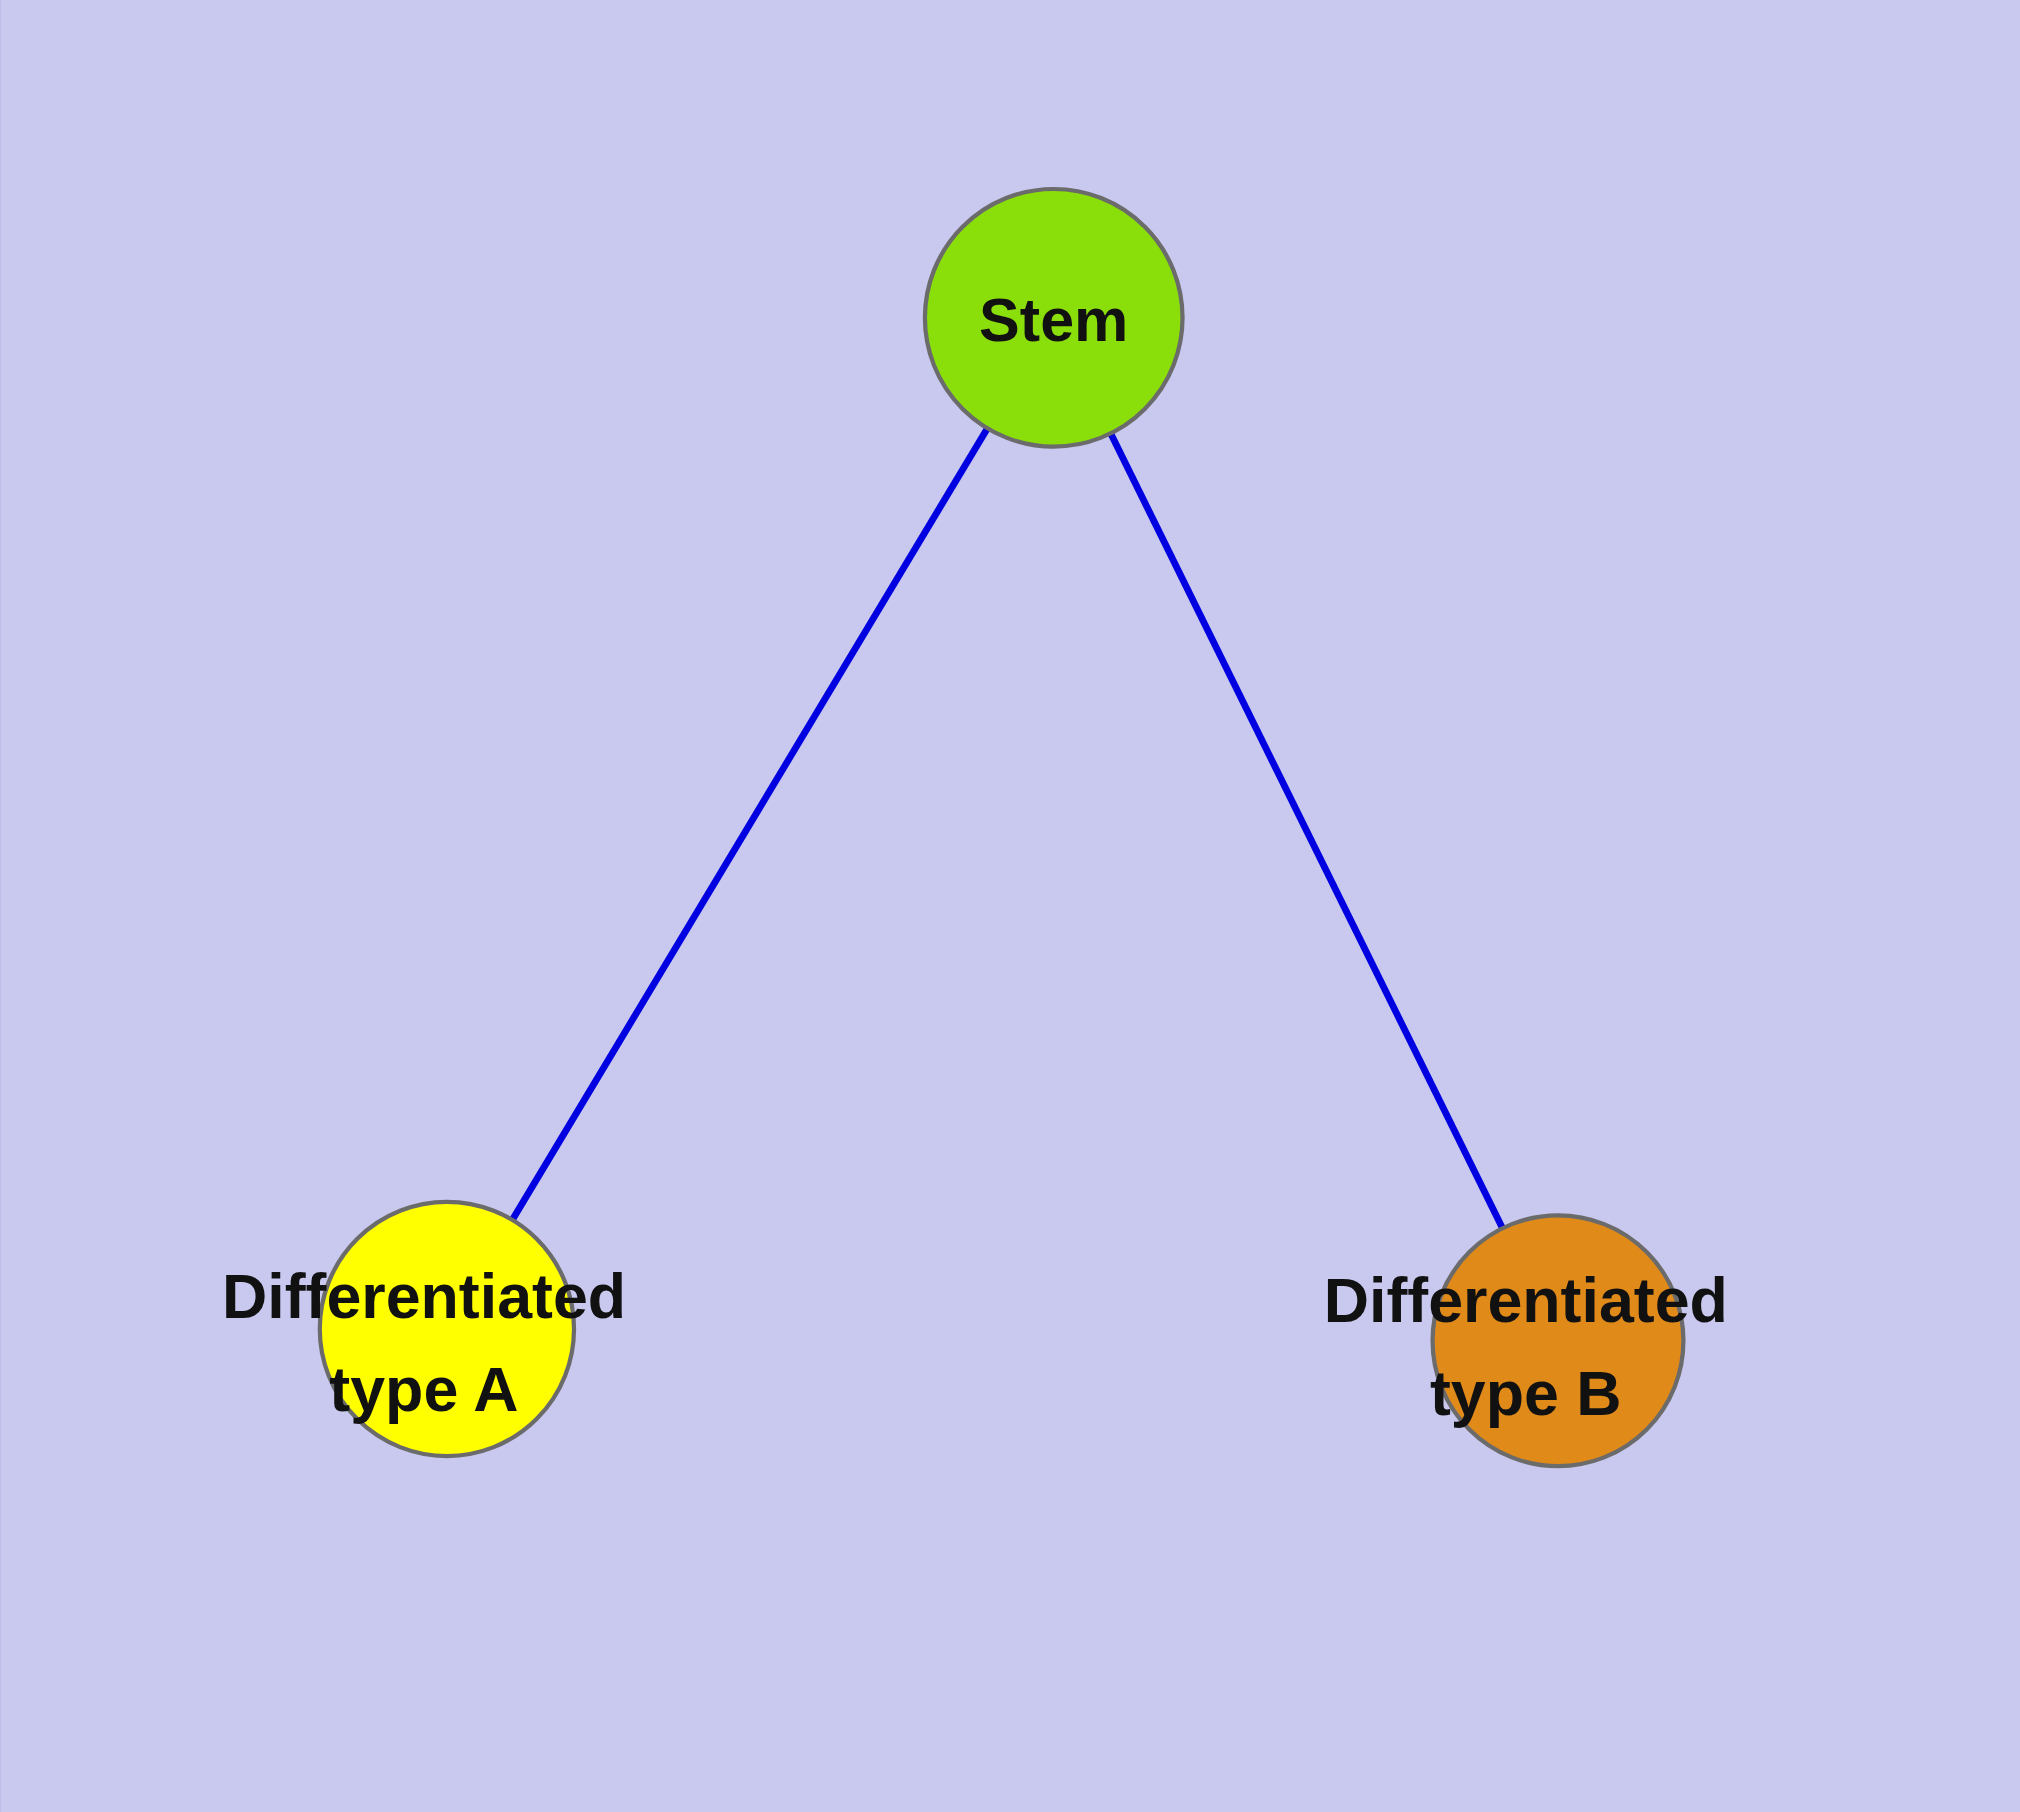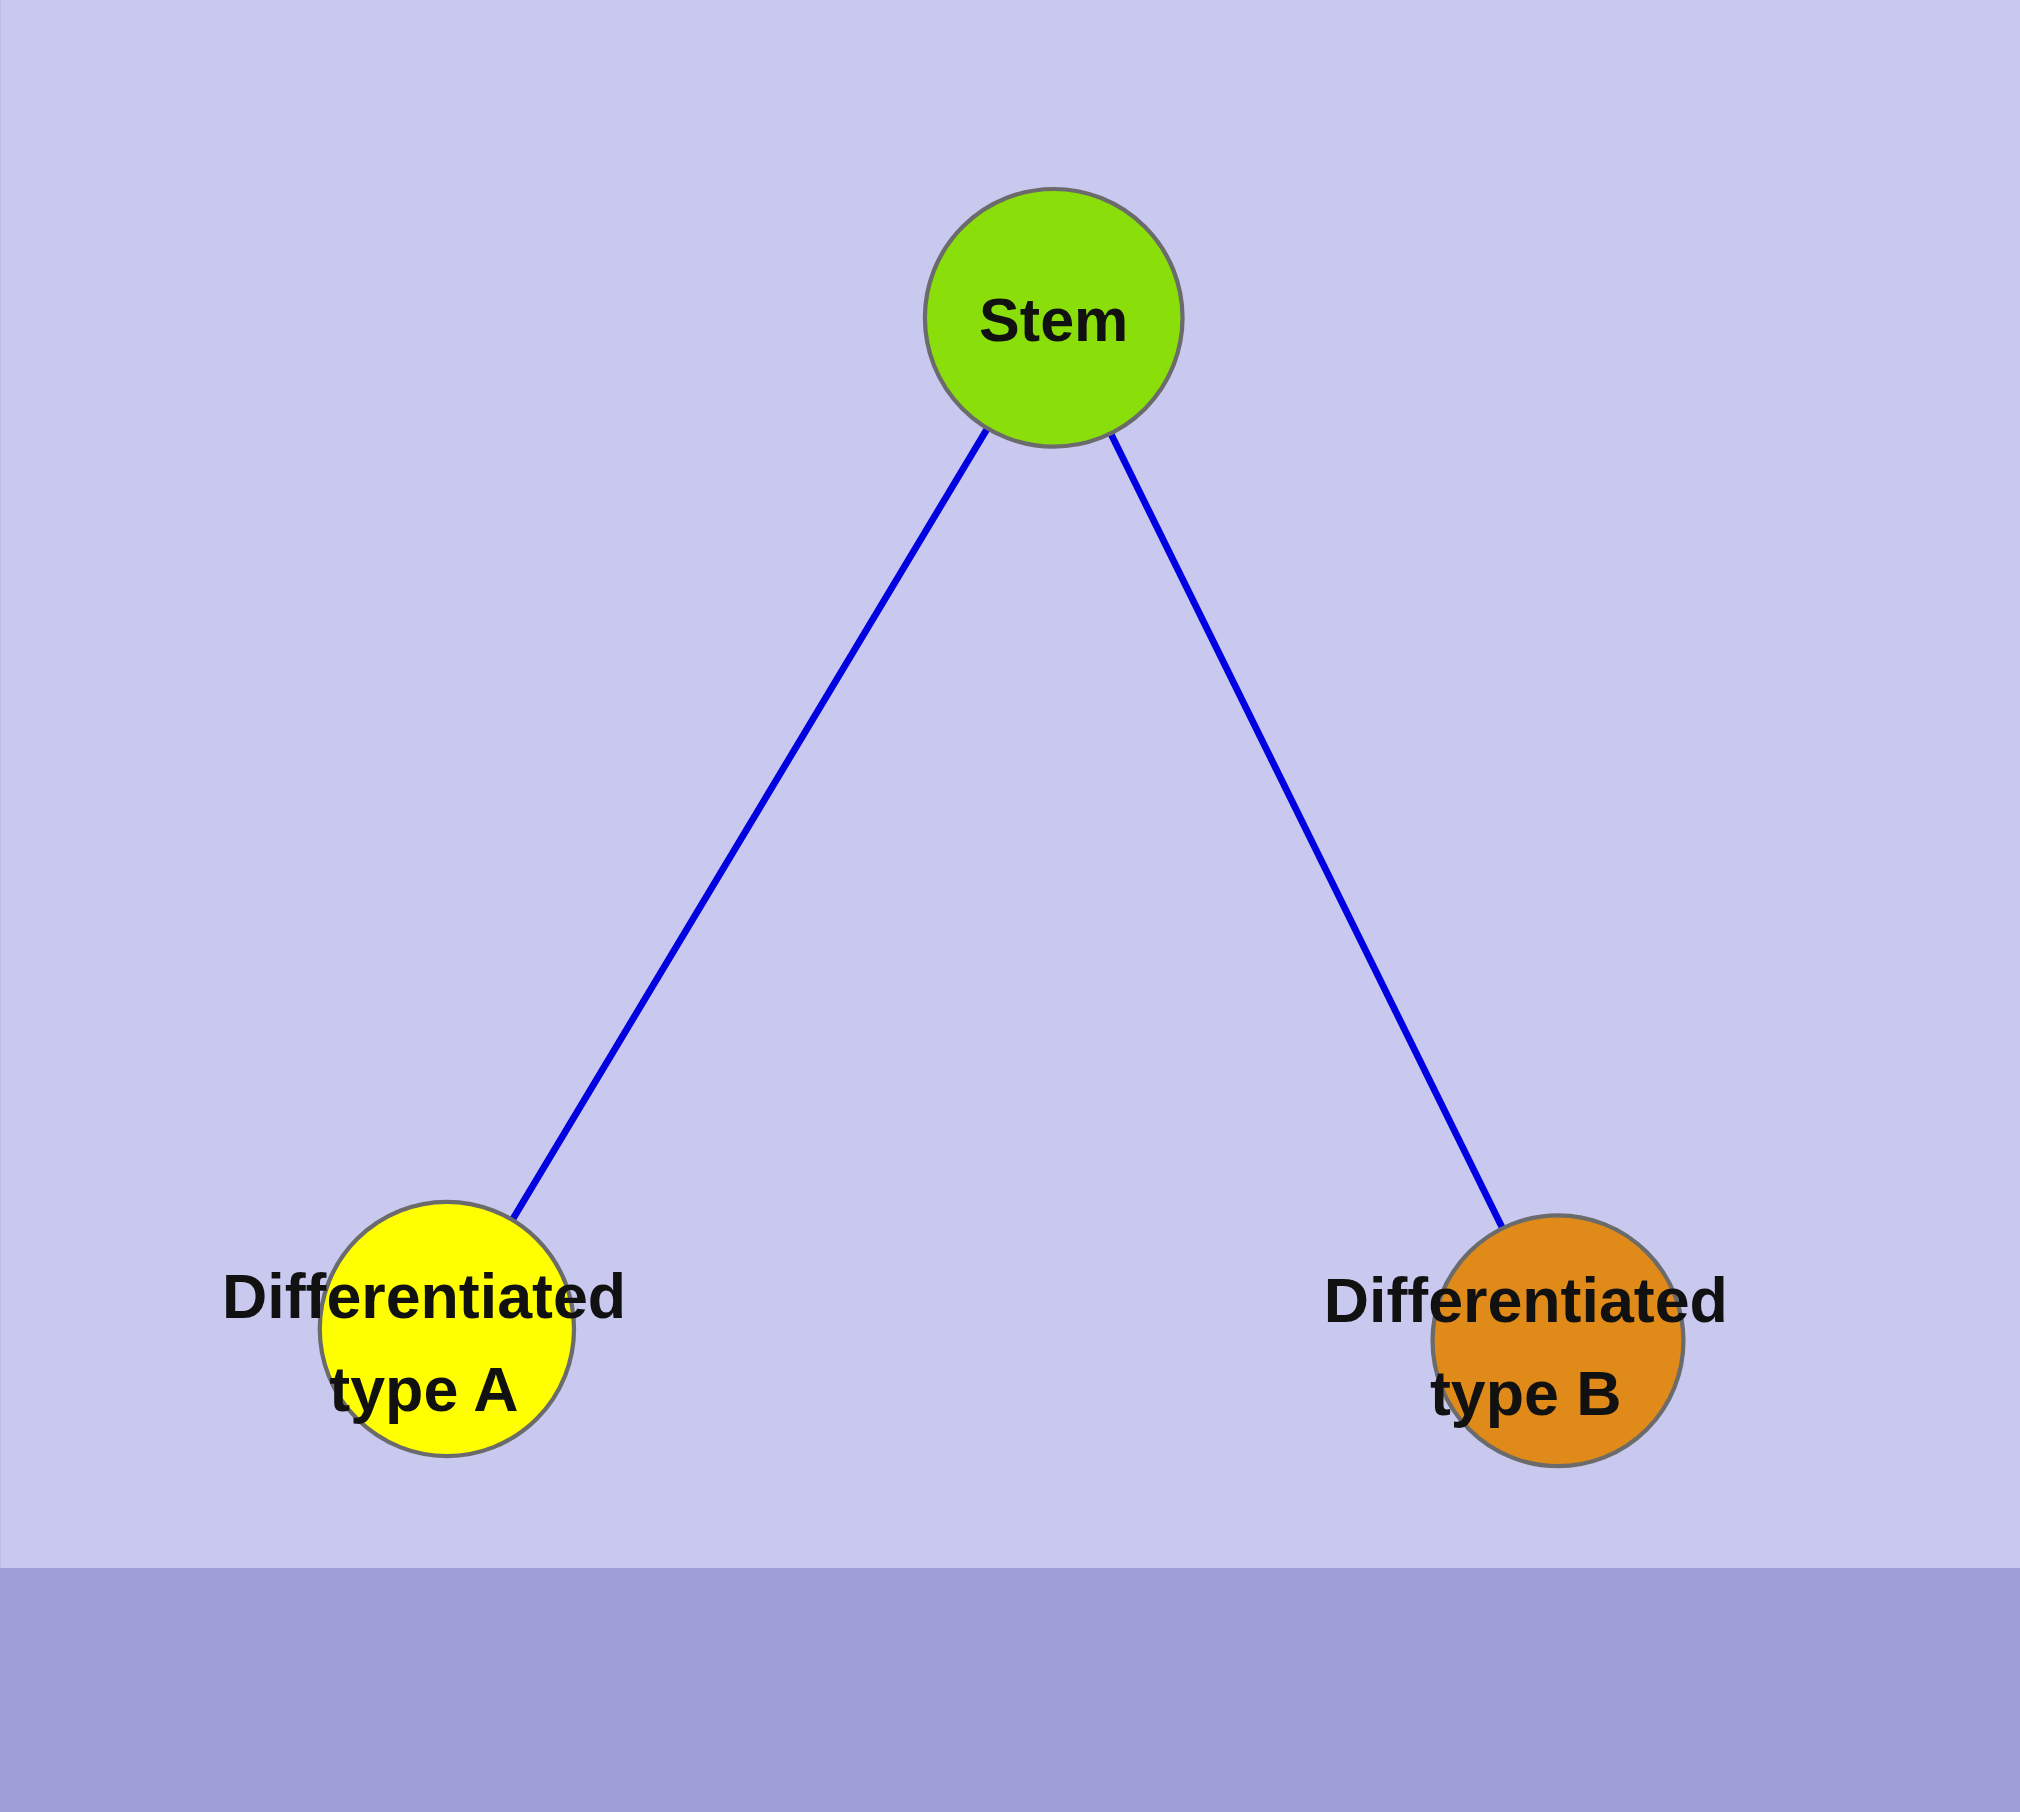--- a/index.html
+++ b/index.html
@@ -4,21 +4,21 @@
 <style>
   html, body {
     margin: 0;
     padding: 0;
     background: #9f9fd8;
     font-family: "Liberation Sans", sans-serif;
   }
   .stage {
     position: relative;
     width: 2021px;
-    height: 1568px;
+    height: 1812px;
     overflow: hidden;
   }
   svg.diagram {
     display: block;
     width: 2021px;
     height: 1812px;
   }
   text.node-label {
     font-family: "Liberation Sans", "DejaVu Sans", sans-serif;
     font-weight: bold;

